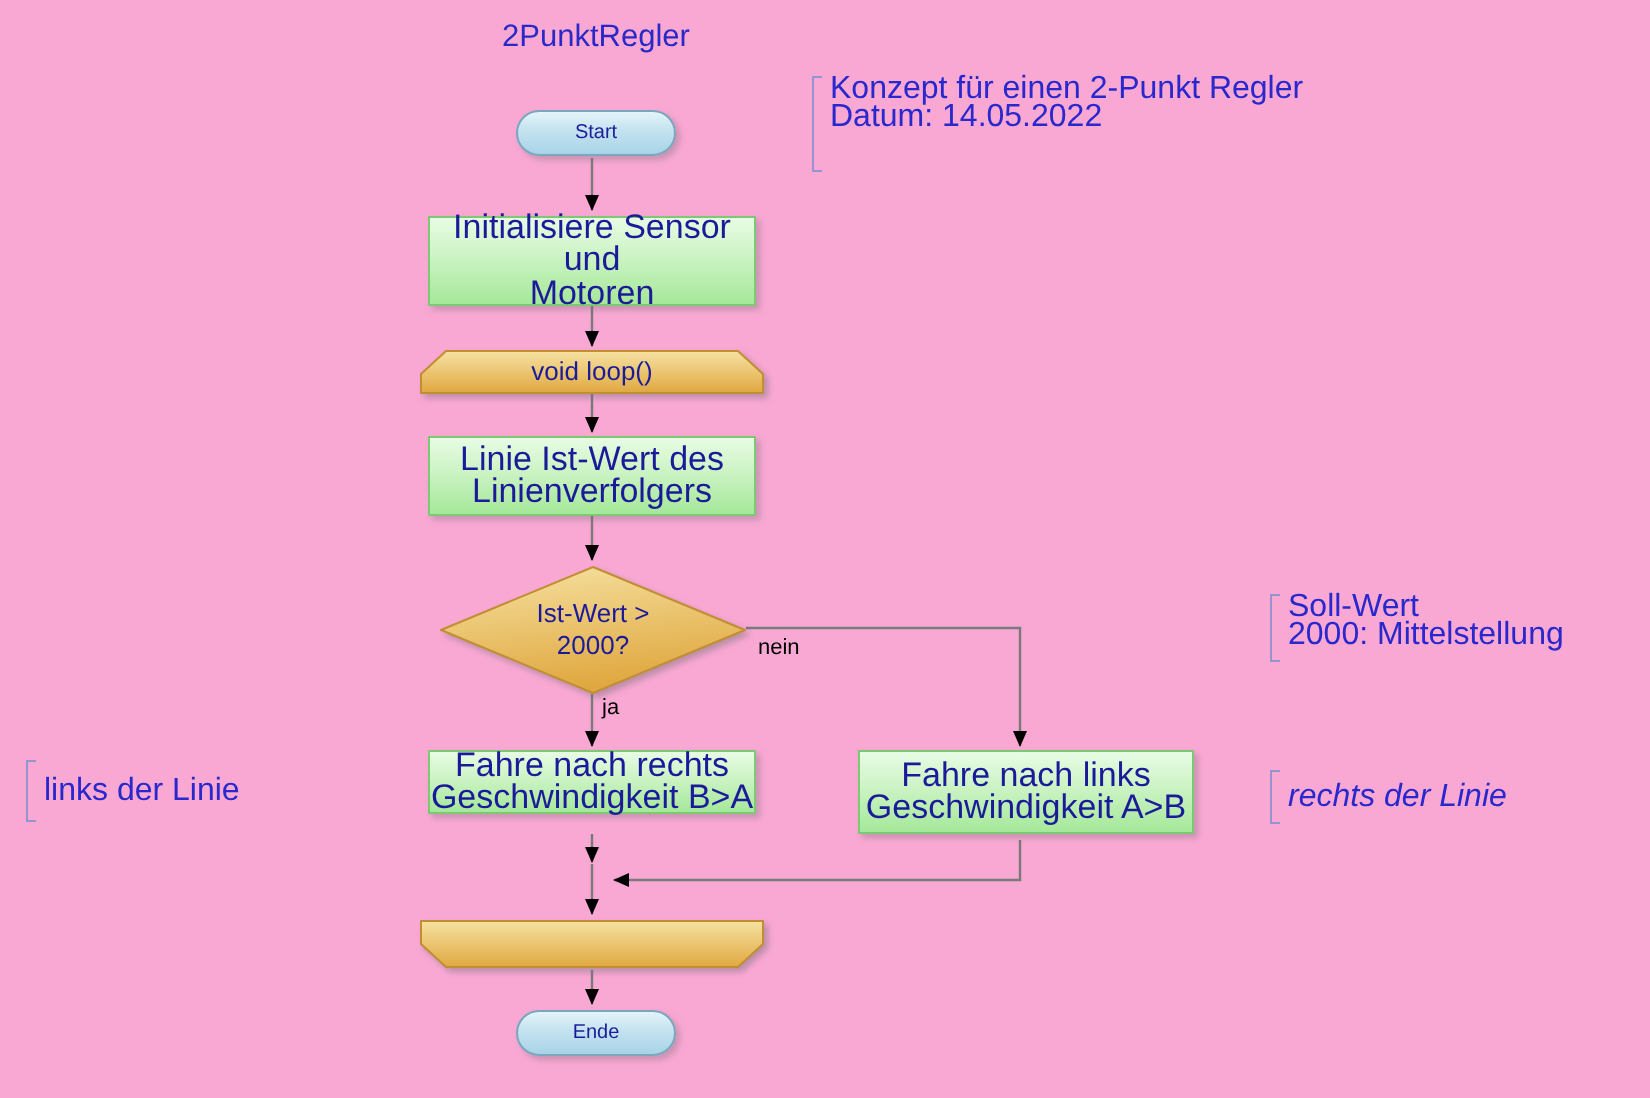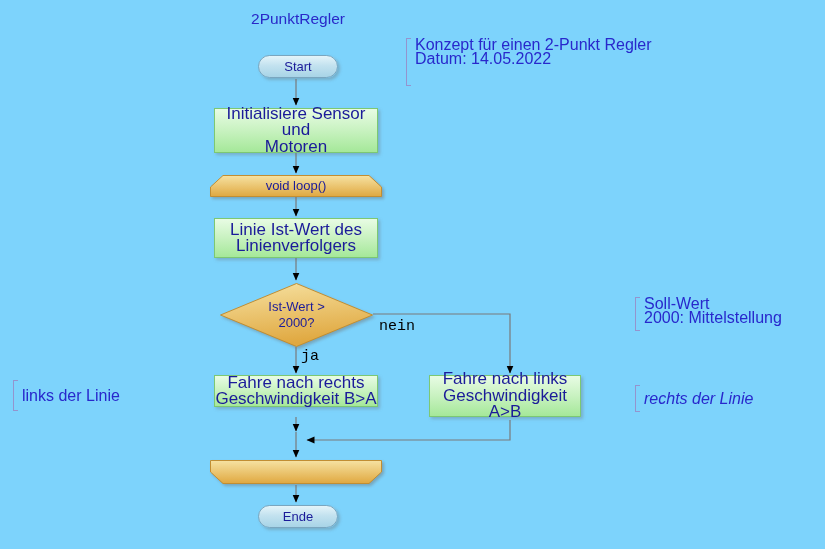--- a/index.html
+++ b/index.html
@@ -1,48 +1,48 @@
 <!DOCTYPE html>
 <html><head>
 <meta charset="utf-8">
 <style>
   html,body { margin:0; padding:0; background:#fff; }
   #canvas {
-    position:relative; width:825px; height:549px; background:#7dd3fc;
+    position:relative; width:825px; height:549px; background:#f9a8d4;
     font-family:"Liberation Sans","DejaVu Sans",sans-serif; overflow:hidden;
   }
   #connectors { position:absolute; left:0; top:0; z-index:1; }
   .title {
     position:absolute; left:203px; top:10px; width:190px; text-align:center;
     font-size:15.5px; color:#2929c8; z-index:3;
   }
   .node { position:absolute; z-index:2; box-sizing:border-box; }
   .terminal {
     width:80px; height:23px; border-radius:12px;
     background:linear-gradient(180deg,#e4f4fa 0%,#c3e2ef 45%,#a8d4e7 100%);
     border:1px solid #7aa6bf;
     box-shadow:2px 2px 3px rgba(110,110,110,0.35);
     display:flex; align-items:center; justify-content:center;
-    color:#1b1b99; font-size:13px;
+    color:#1b1b99; font-size:10px;
   }
   .process {
     background:linear-gradient(180deg,#e8fce4 0%,#c8f2c0 50%,#a5e899 100%);
     border:1px solid #7cc873;
     box-shadow:2px 2px 3px rgba(110,110,110,0.35);
     display:flex; align-items:center; justify-content:center;
     color:#1b1b99; font-size:17px; line-height:16.5px; text-align:center;
     flex-direction:column;
   }
   .shape-svg { position:absolute; z-index:2; filter:drop-shadow(2px 2px 1.5px rgba(110,110,110,0.45)); }
   .shape-label {
     position:absolute; z-index:3; display:flex; align-items:center; justify-content:center;
     flex-direction:column; color:#1b1b99; font-size:13px; line-height:16px; text-align:right;
     pointer-events:none;
   }
-  .edge-label { position:absolute; z-index:3; font-size:15px; color:#000;font-family:Liberation Mono, monospace; }
+  .edge-label { position:absolute; z-index:3; font-size:11px; color:#000; }
   .annotation { position:absolute; z-index:3; display:flex; }
   .bracket {
     width:4px; border-left:1.5px solid #9494ce; border-top:1px solid #9494ce;
     border-bottom:1px solid #9494ce; flex:0 0 4px;
   }
   .ann-text { margin-left:4px; color:#2828cc; font-size:16px; line-height:13.5px; white-space:nowrap; }
   .ann-center { display:flex; align-items:center; }
 </style>
 </head>
 <body>
@@ -111,21 +111,21 @@
   </div>
 
   <div class="edge-label" style="left:301px; top:348px;">ja</div>
   <div class="edge-label" style="left:379px; top:318px;">nein</div>
 
   <div class="node process" style="left:214px; top:375px; width:164px; height:32px;">
     <span>Fahre nach rechts</span>
     <span>Geschwindigkeit B&gt;A</span>
   </div>
 
-  <div class="node process" style="left:429px; top:375px; width:152px; height:42px;">
+  <div class="node process" style="left:429px; top:375px; width:168px; height:42px;">
     <span>Fahre nach links</span>
     <span>Geschwindigkeit A&gt;B</span>
   </div>
 
   <svg class="shape-svg" style="left:210px; top:460px;" width="172" height="24" viewBox="0 0 172 24">
     <defs>
       <linearGradient id="og3" x1="0" y1="0" x2="0" y2="1">
         <stop offset="0" stop-color="#f6e2a2"></stop>
         <stop offset="1" stop-color="#e0a840"></stop>
       </linearGradient>

